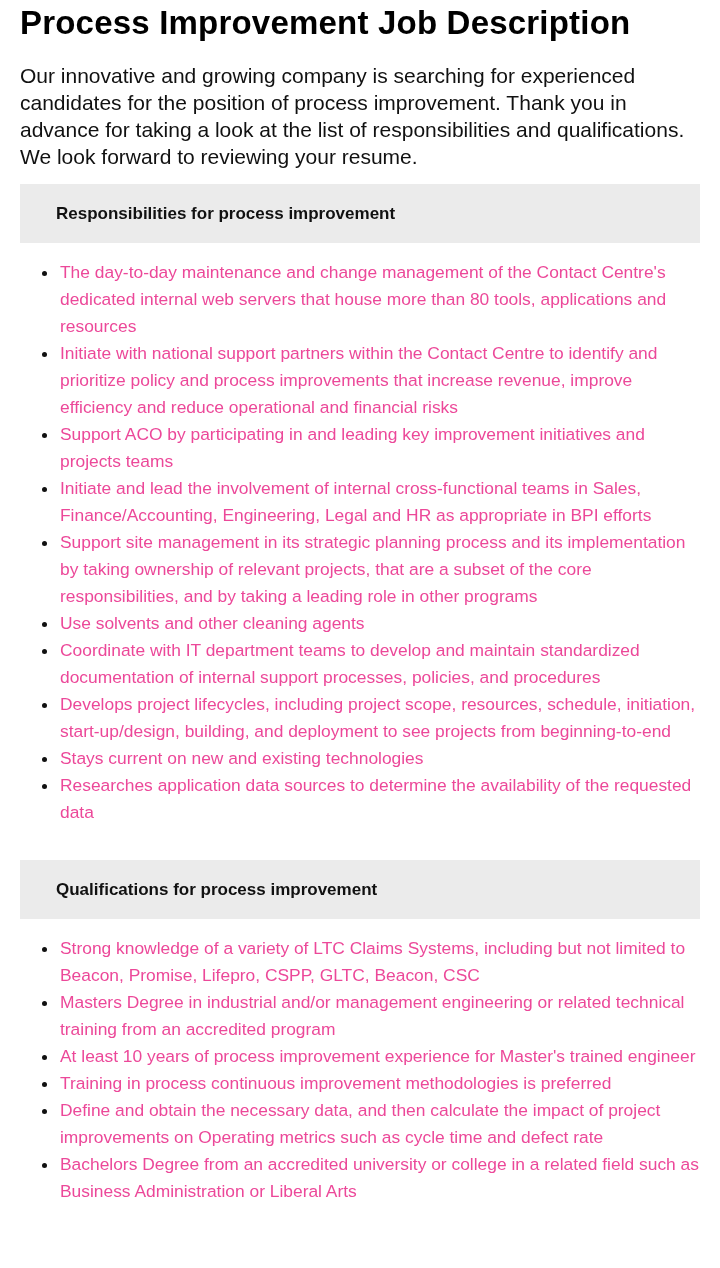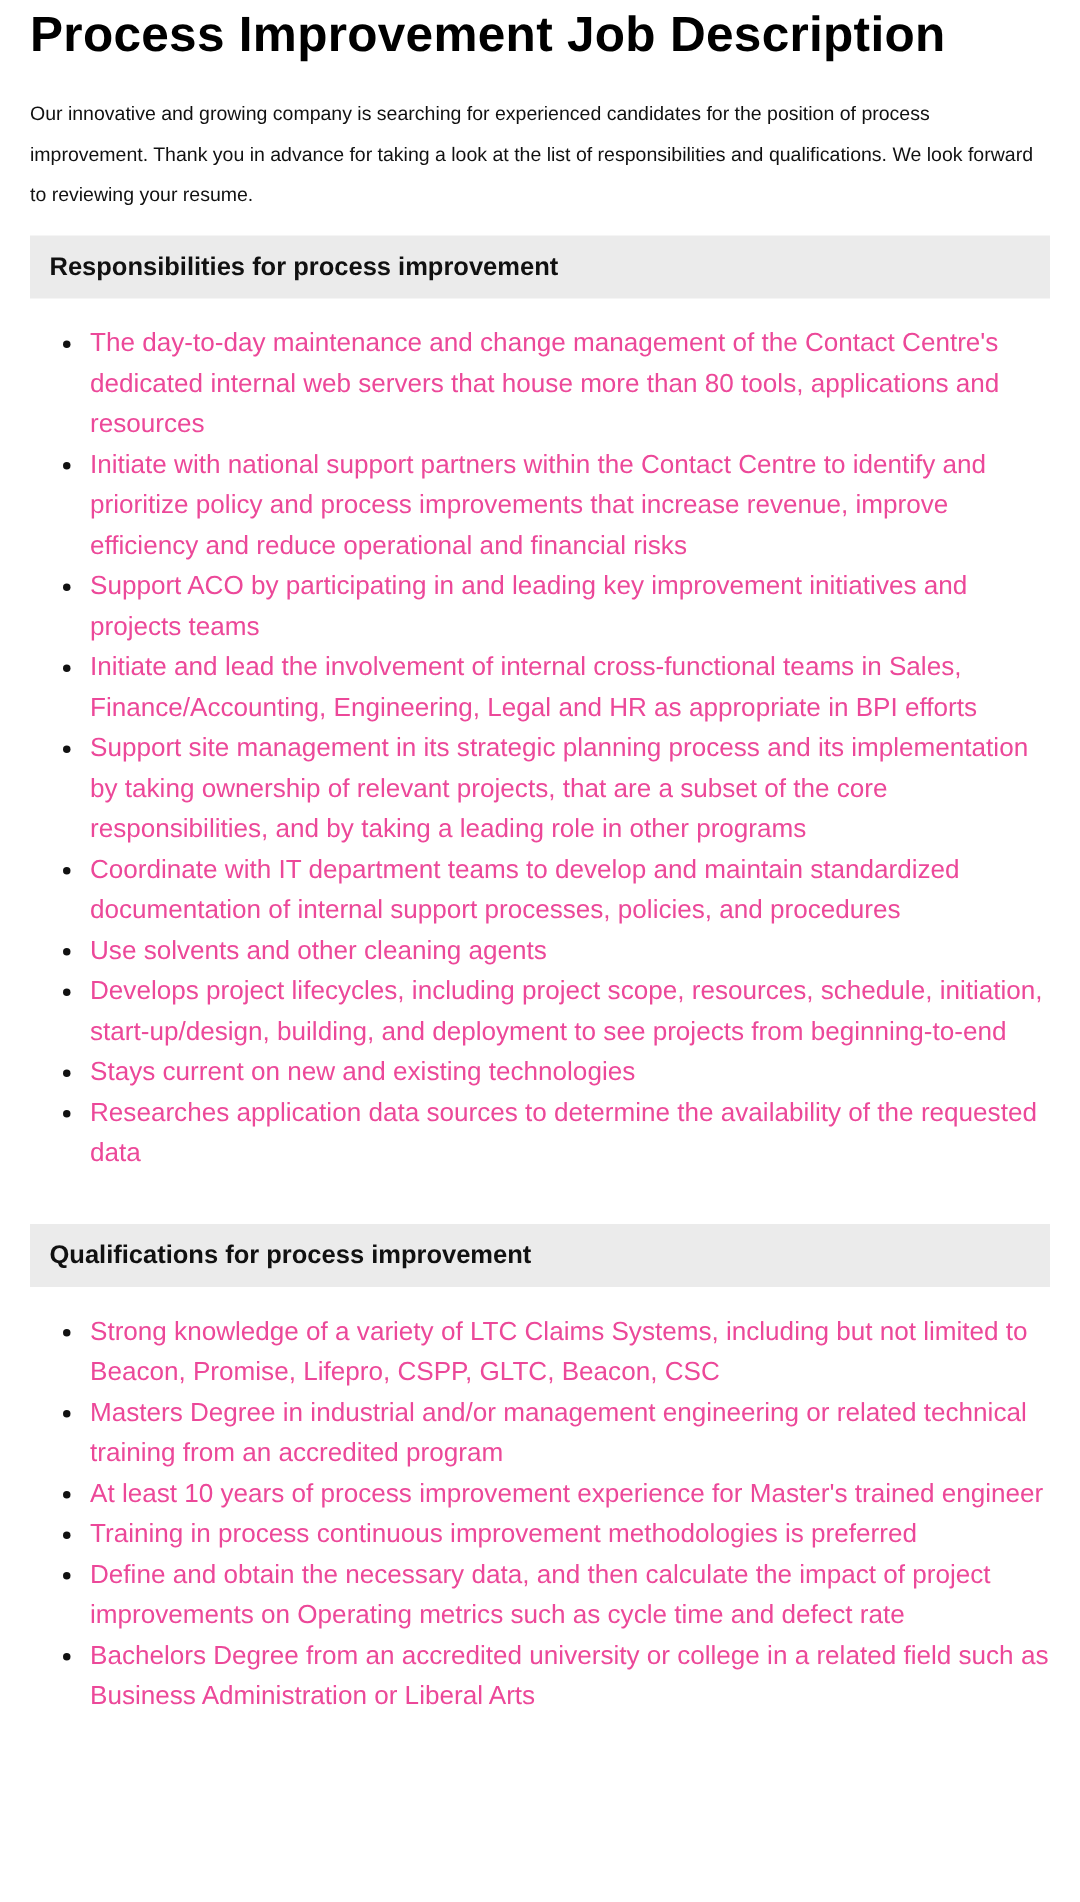--- a/index.html
+++ b/index.html
@@ -22,31 +22,31 @@
     padding-top: 2px;
     text-align: left;
     font-size: 33px;
     line-height: 42px;
     font-weight: bold;
     color: #000000;
     letter-spacing: 0.2px;
   }
   p.intro {
     margin: 18px 0 0 0;
-    font-size: 13px;
+    font-size: 21px;
     line-height: 27px;
     color: #111111;
   }
   .section-header {
     margin-top: 14px;
     background: #ebebeb;
-    height: 42px;
+    height: 59px;
     display: flex;
     align-items: center;
-    padding-left: 13px;
+    padding-left: 36px;
     font-size: 17px;
     font-weight: bold;
     color: #111111;
   }
   ul.items {
     margin: 16px 0 0 0;
     padding: 0 0 0 40px;
     list-style: none;
   }
   ul.items li {
@@ -76,22 +76,22 @@
   <p class="intro">Our innovative and growing company is searching for experienced candidates for the position of process improvement. Thank you in advance for taking a look at the list of responsibilities and qualifications. We look forward to reviewing your resume.</p>
 
   <div class="section-header">Responsibilities for process improvement</div>
 
   <ul class="items">
     <li>The day-to-day maintenance and change management of the Contact Centre's dedicated internal web servers that house more than 80 tools, applications and resources</li>
     <li>Initiate with national support partners within the Contact Centre to identify and prioritize policy and process improvements that increase revenue, improve efficiency and reduce operational and financial risks</li>
     <li>Support ACO by participating in and leading key improvement initiatives and projects teams</li>
     <li>Initiate and lead the involvement of internal cross-functional teams in Sales, Finance/Accounting, Engineering, Legal and HR as appropriate in BPI efforts</li>
     <li>Support site management in its strategic planning process and its implementation by taking ownership of relevant projects, that are a subset of the core responsibilities, and by taking a leading role in other programs</li>
+    <li>Use solvents and other cleaning agents</li>
     <li>Coordinate with IT department teams to develop and maintain standardized documentation of internal support processes, policies, and procedures</li>
-    <li>Use solvents and other cleaning agents</li>
     <li>Develops project lifecycles, including project scope, resources, schedule, initiation, start-up/design, building, and deployment to see projects from beginning-to-end</li>
     <li>Stays current on new and existing technologies</li>
     <li>Researches application data sources to determine the availability of the requested data</li>
   </ul>
 
   <div class="section-header sec2">Qualifications for process improvement</div>
 
   <ul class="items">
     <li>Strong knowledge of a variety of LTC Claims Systems, including but not limited to Beacon, Promise, Lifepro, CSPP, GLTC, Beacon, CSC</li>
     <li>Masters Degree in industrial and/or management engineering or related technical training from an accredited program</li>

